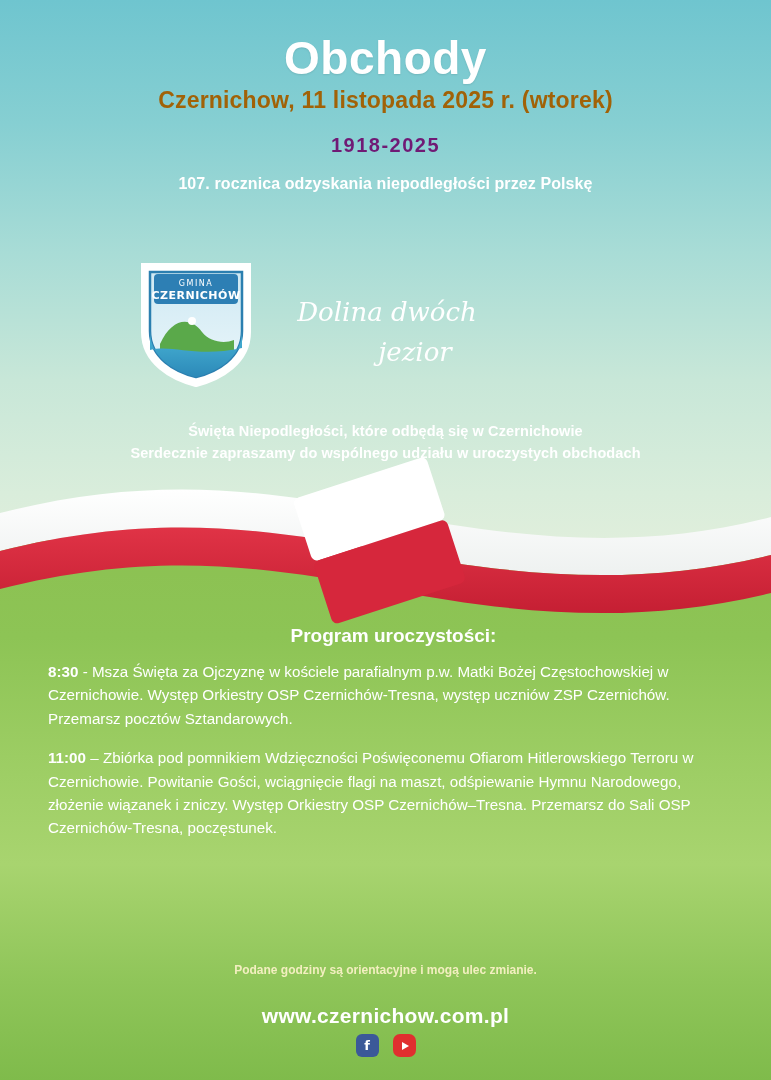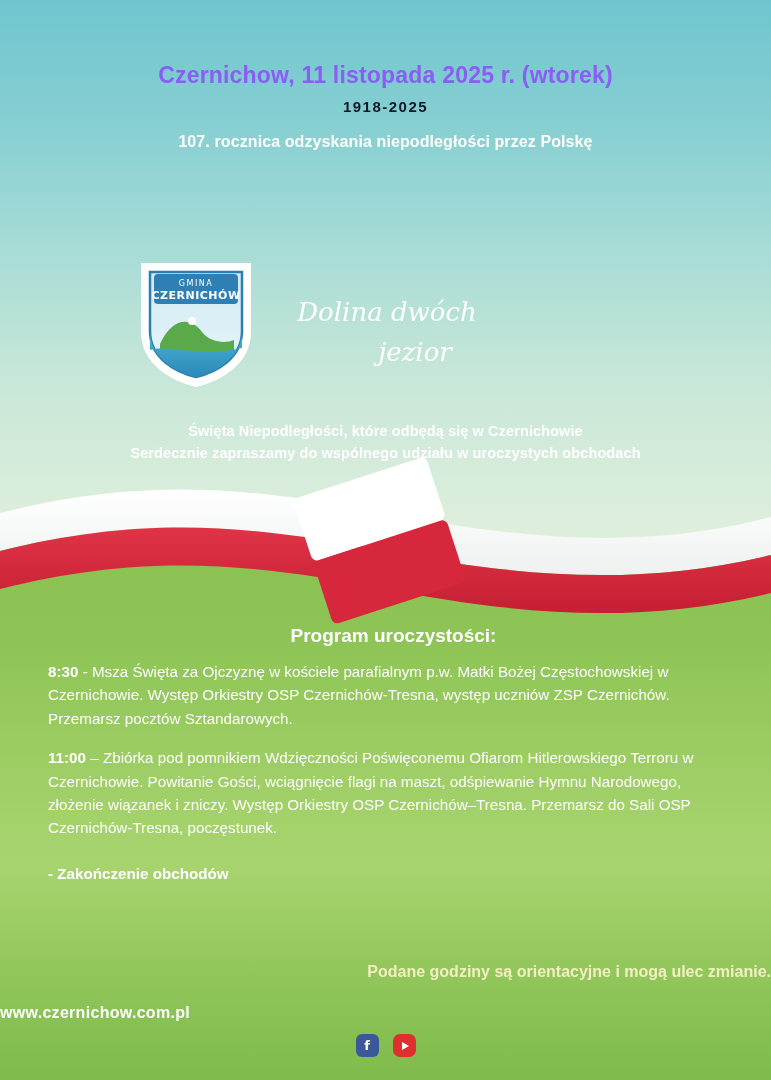--- a/index.html
+++ b/index.html
@@ -60,31 +60,31 @@
   .title-2 {
     font-size: 46px;
     font-weight: bold;
     color: #ffffff;
     letter-spacing: 0.5px;
     line-height: 1.12;
     margin-top: 2px;
     text-shadow: 0 1px 2px rgba(0,0,0,0.10);
   }
   .subtitle-date {
-    margin-top: 28px;
+    margin-top: 4px;
     font-size: 23px;
     font-weight: bold;
-    color: #8b5cf6;
+    color: #a16207;
     letter-spacing: 0.2px;
   }
   .years {
-    margin-top: 9px;
-    font-size: 15px;
-    font-weight: bold;
-    color: #0f172a;
+    margin-top: 20px;
+    font-size: 20px;
+    font-weight: bold;
+    color: #701a75;
     letter-spacing: 1.5px;
   }
   .anniversary {
     margin-top: 18px;
     font-size: 16px;
     font-weight: bold;
     color: #ffffff;
     letter-spacing: 0.1px;
   }
   
@@ -164,33 +164,33 @@
   }
   .note {
     line-height: 1.55;
   }
   
   .foot-note {
     position: absolute;
     left: 0;
     top: 963px;
     width: 771px;
-    text-align: right;
+    text-align: center;
     color: #f3efc0;
-    font-size: 16px;
+    font-size: 12px;
     font-weight: bold;
   }
   .site {
     position: absolute;
     left: 0;
     top: 1004px;
     width: 771px;
-    text-align: left;
-    color: #ffffff;
-    font-size: 16px;
+    text-align: center;
+    color: #ffffff;
+    font-size: 21px;
     font-weight: bold;
     letter-spacing: 0.3px;
   }
   .socials {
     position: absolute;
     left: 0;
     top: 1034px;
     width: 771px;
     display: flex;
     justify-content: center;
@@ -242,20 +242,21 @@
 
     <path d="M0,96 C150,58 260,72 385,96 C520,122 640,132 771,100 L771,138 C640,170 520,160 385,134 C260,110 150,96 0,134 Z" fill="url(#redGrad)"></path>
 
     <g transform="rotate(-18 380 100)">
       <rect x="314" y="20" width="140" height="66" rx="6" fill="#ffffff"></rect>
       <rect x="314" y="86" width="140" height="66" rx="6" fill="#d6273c"></rect>
     </g>
   </svg>
 
   <div class="head-block">
+    <div class="title-1">Obchody</div>
     <div class="subtitle-date">Czernichow,  11 listopada 2025 r. (wtorek)</div>
     <div class="years">1918-2025</div>
     <div class="anniversary">107. rocznica odzyskania niepodległości przez Polskę</div>
   </div>
 
   <div class="logo-row">
     <div class="crest">
       <svg viewBox="0 0 128 132" width="128" height="132">
         <defs>
           <linearGradient id="shieldSky" x1="0" y1="0" x2="0" y2="1">
@@ -290,21 +291,20 @@
 
   <div class="program-head">Program uroczystości:</div>
 
   <div class="program-body">
     <div class="item">
       <span class="hour">8:30</span><span> - Msza Święta za Ojczyznę w kościele parafialnym p.w. Matki Bożej Częstochowskiej w Czernichowie. Występ Orkiestry OSP Czernichów-Tresna, występ uczniów ZSP Czernichów. Przemarsz pocztów Sztandarowych.</span>
     </div>
     <div class="item">
       <span class="hour">11:00</span><span> – Zbiórka pod pomnikiem Wdzięczności Poświęconemu Ofiarom Hitlerowskiego Terroru w Czernichowie. Powitanie Gości, wciągnięcie flagi na maszt, odśpiewanie Hymnu Narodowego, złożenie wiązanek i zniczy. Występ Orkiestry OSP Czernichów–Tresna. Przemarsz do Sali OSP Czernichów-Tresna, poczęstunek.</span>
     </div>
-    <div class="item end">- Zakończenie obchodów</div>
   </div>
 
   <div class="foot-note">Podane godziny są orientacyjne i mogą ulec zmianie.</div>
   <div class="site">www.czernichow.com.pl</div>
 
   <div class="socials">
     <div class="social fb">
       <span>f</span>
     </div>
     <div class="social yt">

